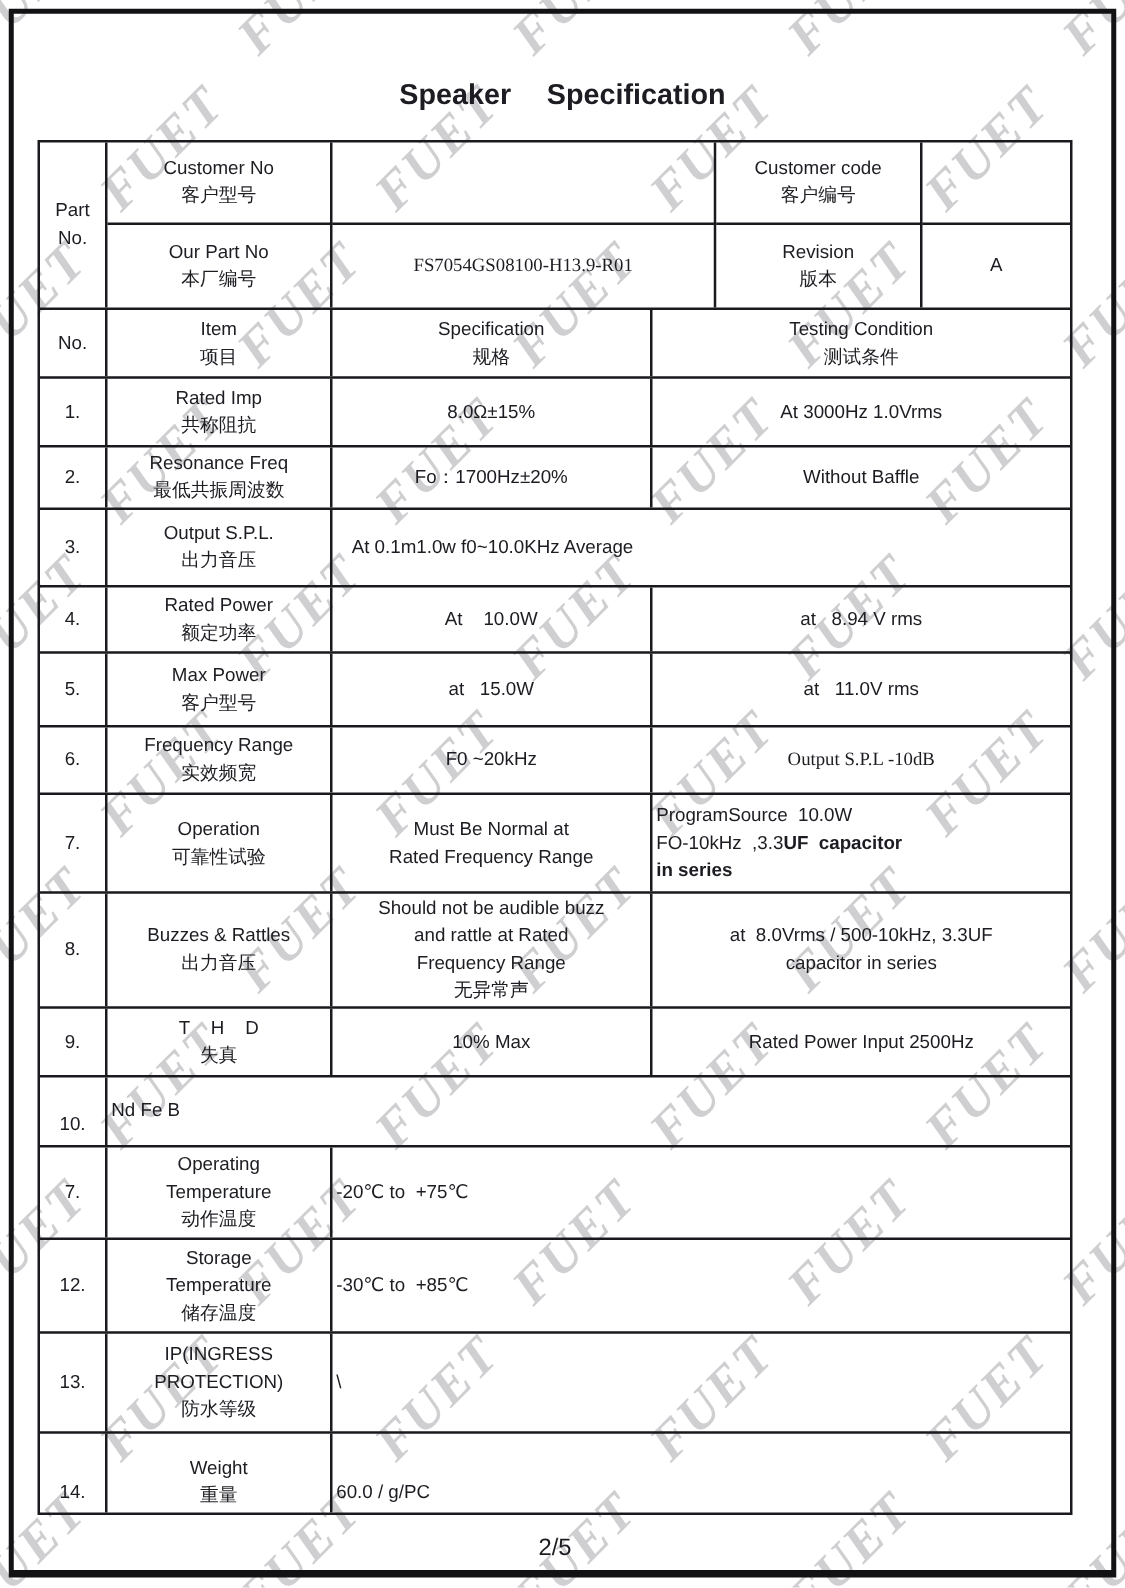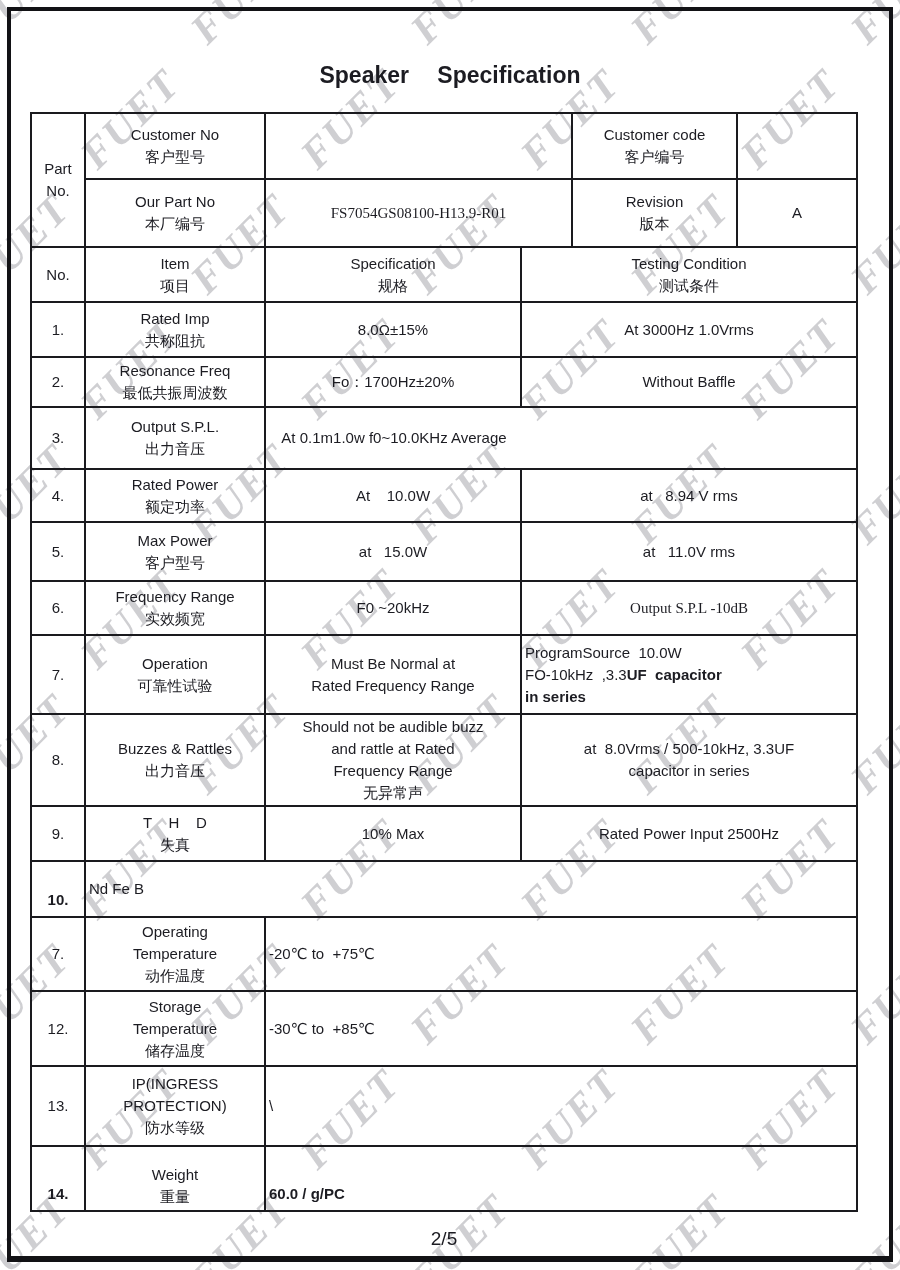--- a/index.html
+++ b/index.html
@@ -46,21 +46,21 @@
   .hdr-block .r1 { border-bottom:2px solid #1a1a1e; }
   .part-cell { grid-row:1/3; grid-column:1; }
   .t-row { display:grid; grid-template-columns:54px 180px 256px 334px; border-bottom:2px solid #1a1a1e; box-sizing:border-box; }
   .t-row.merged { grid-template-columns:54px 180px 590px; }
   .t-row:last-child { border-bottom:none; }
   .col-hdr { height:55px; }
   .ln { display:block; white-space:pre-wrap; }
   .b { font-weight:bold; }
   .serif { font-family:"Liberation Serif","DejaVu Serif",serif; }
   .align-left { align-items:flex-start; text-align:left; padding-left:3px; }
-  .v-end { justify-content:flex-end; padding-bottom:5px;font-weight:bold; }
+  .v-end { justify-content:flex-end; padding-bottom:5px; }
   .v-start { justify-content:flex-end; padding-top:3px; }
   .footer {
     position:absolute; left:30px; top:1228px; width:828px; text-align:center;
     font-size:19px; z-index:3;
   }
 </style>
 </head>
 <body>
 
 <div class="wm-layer" id="wm-layer">

